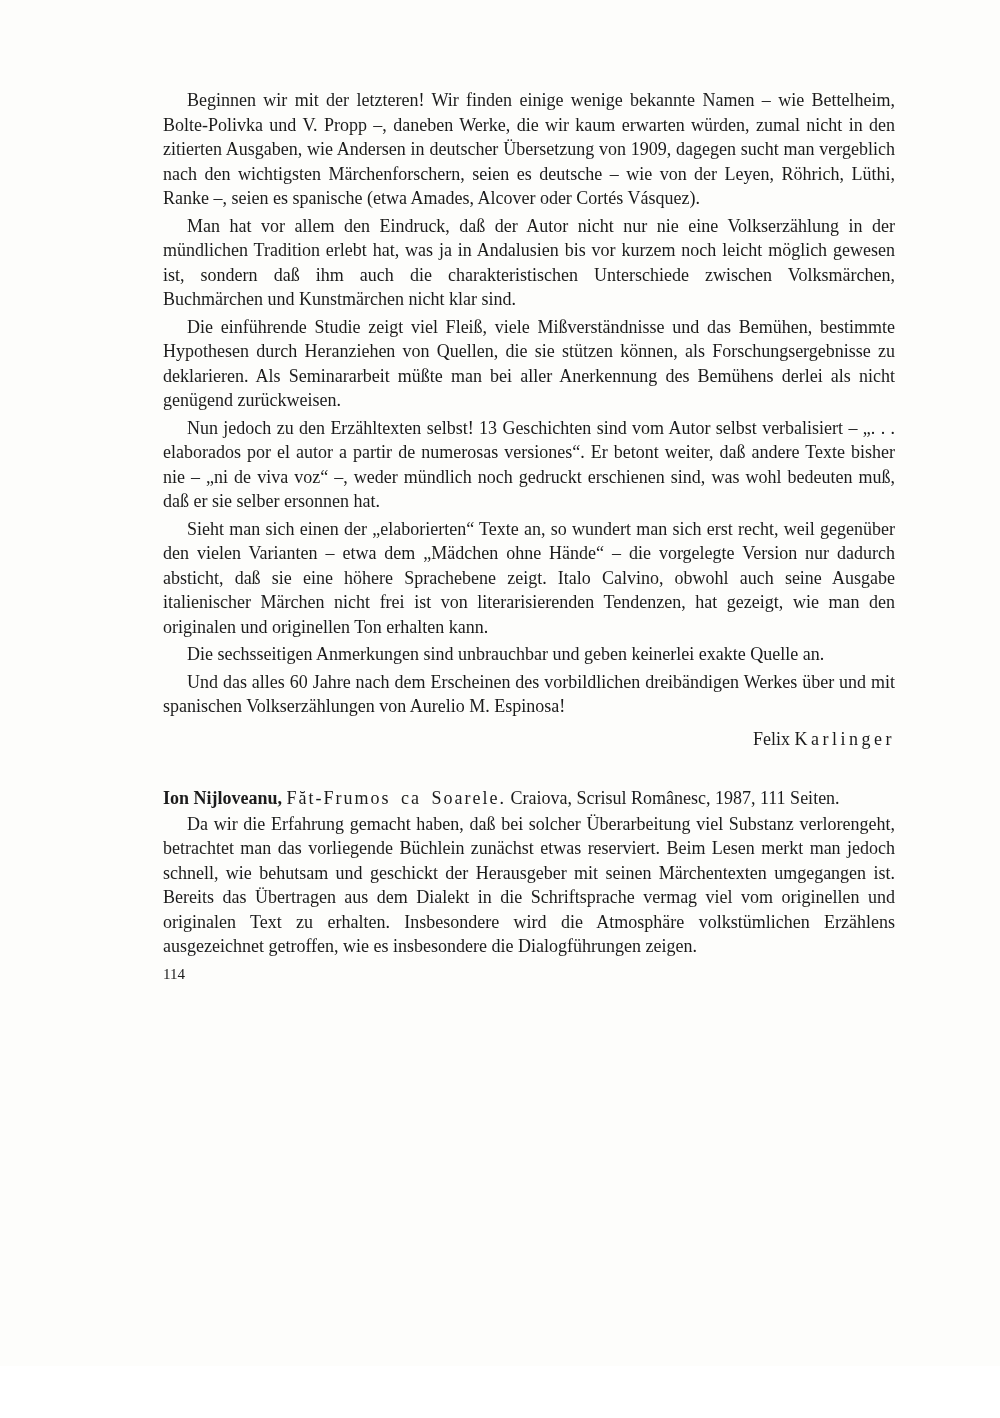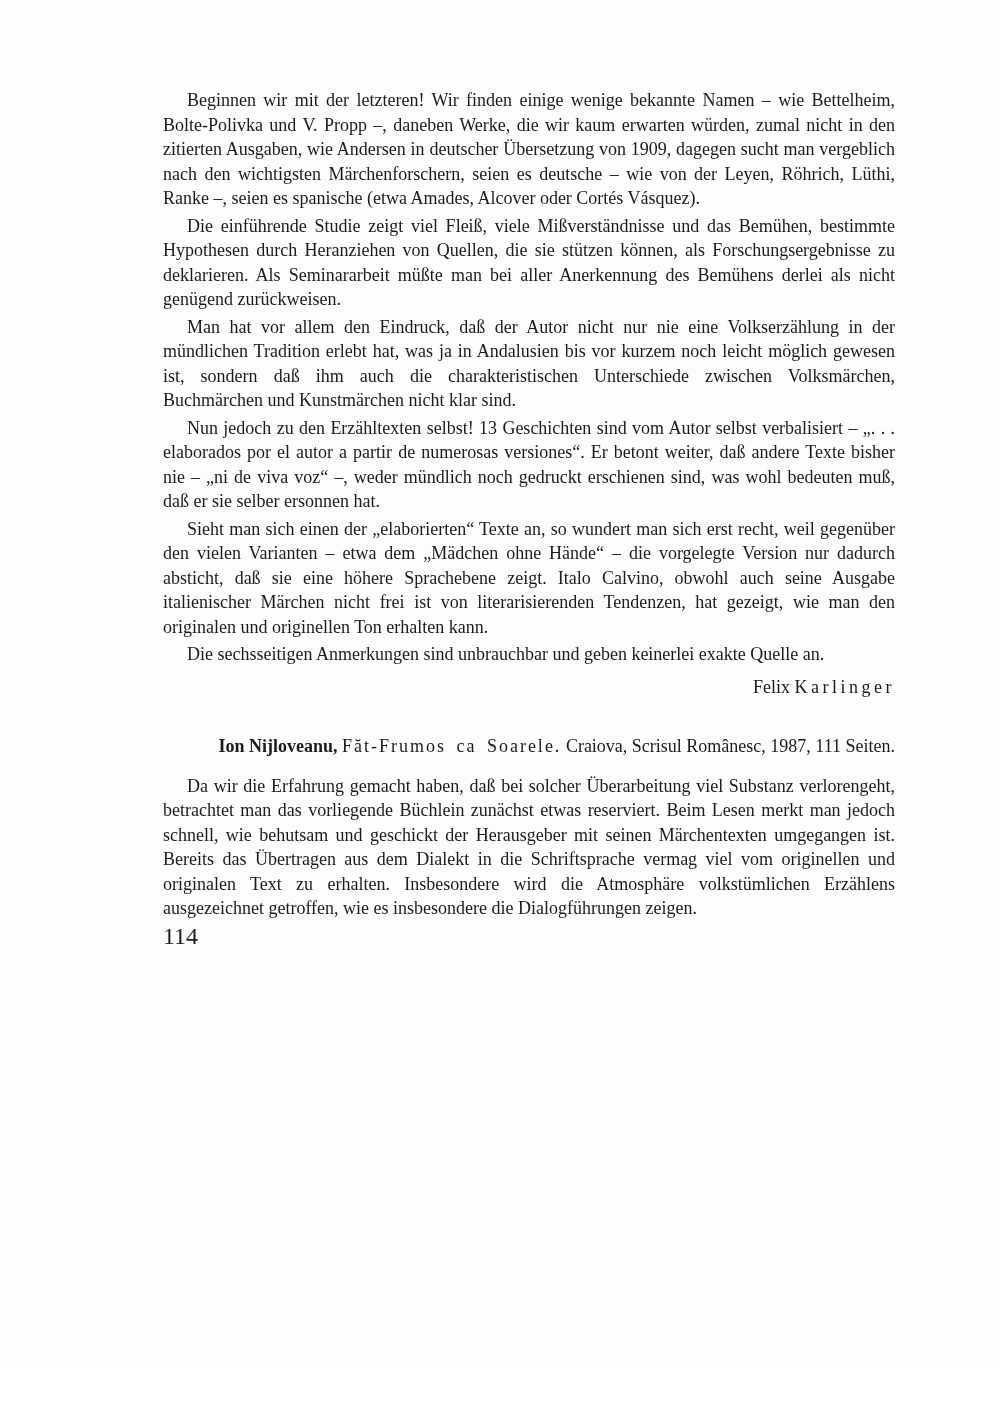--- a/index.html
+++ b/index.html
@@ -31,52 +31,53 @@
   .signature {
     text-align: right;
     margin-top: 8px;
   }
 
   .spaced-wide {
     letter-spacing: 3.5px;
   }
 
   .review-heading {
-    margin: 35px 0 15px 0;
+    margin: 35px 0 1px 0;
     padding-left: 30px;
     text-indent: -30px;
-    text-align: right;
+    text-align: left;
   }
 
   .bold {
     font-weight: bold;
   }
 
   .spaced {
     letter-spacing: 2px;
     word-spacing: 4px;
   }
 
   .page-number {
-    font-size: 24px;
+    font-size: 15px;
     text-align: left;
   }
 </style>
 </head>
 <body>
 
 <div class="page">
 
   <section>
     <p class="para">Beginnen wir mit der letzteren! Wir finden einige wenige bekannte Namen – wie Bettelheim, Bolte-Polivka und V. Propp –, daneben Werke, die wir kaum erwarten würden, zumal nicht in den zitierten Ausgaben, wie Andersen in deutscher Übersetzung von 1909, dagegen sucht man vergeblich nach den wichtigsten Märchenforschern, seien es deutsche – wie von der Leyen, Röhrich, Lüthi, Ranke –, seien es spanische (etwa Amades, Alcover oder Cortés Vásquez).</p>
+    <p class="para">Man hat vor allem den Eindruck, daß der Autor nicht nur nie eine Volkserzählung in der mündlichen Tradition erlebt hat, was ja in Andalusien bis vor kurzem noch leicht möglich gewesen ist, sondern daß ihm auch die charakteristischen Unterschiede zwischen Volksmärchen, Buchmärchen und Kunstmärchen nicht klar sind.</p>
     <p class="para">Die einführende Studie zeigt viel Fleiß, viele Mißverständnisse und das Bemühen, bestimmte Hypothesen durch Heranziehen von Quellen, die sie stützen können, als Forschungsergebnisse zu deklarieren. Als Seminararbeit müßte man bei aller Anerkennung des Bemühens derlei als nicht genügend zurückweisen.</p>
-    <p class="para">Man hat vor allem den Eindruck, daß der Autor nicht nur nie eine Volkserzählung in der mündlichen Tradition erlebt hat, was ja in Andalusien bis vor kurzem noch leicht möglich gewesen ist, sondern daß ihm auch die charakteristischen Unterschiede zwischen Volksmärchen, Buchmärchen und Kunstmärchen nicht klar sind.</p>
     <p class="para">Nun jedoch zu den Erzähltexten selbst! 13 Geschichten sind vom Autor selbst verbalisiert – „. . . elaborados por el autor a partir de numerosas versiones“. Er betont weiter, daß andere Texte bisher nie – „ni de viva voz“ –, weder mündlich noch gedruckt erschienen sind, was wohl bedeuten muß, daß er sie selber ersonnen hat.</p>
     <p class="para">Sieht man sich einen der „elaborierten“ Texte an, so wundert man sich erst recht, weil gegenüber den vielen Varianten – etwa dem „Mädchen ohne Hände“ – die vorgelegte Version nur dadurch absticht, daß sie eine höhere Sprachebene zeigt. Italo Calvino, obwohl auch seine Ausgabe italienischer Märchen nicht frei ist von literarisierenden Tendenzen, hat gezeigt, wie man den originalen und originellen Ton erhalten kann.</p>
     <p class="para">Die sechsseitigen Anmerkungen sind unbrauchbar und geben keinerlei exakte Quelle an.</p>
+    <p class="para">Und das alles 60 Jahre nach dem Erscheinen des vorbildlichen dreibändigen Werkes über und mit spanischen Volkserzählungen von Aurelio M. Espinosa!</p>
     <p class="signature"><span>Felix</span> <span class="spaced-wide">Karlinger</span></p>
   </section>
 
   <section>
     <p class="review-heading"><span class="bold">Ion Nijloveanu,</span> <span class="spaced">Făt-Frumos ca Soarele.</span> <span>Craiova, Scrisul Românesc, 1987, 111 Seiten.</span></p>
     <p class="para">Da wir die Erfahrung gemacht haben, daß bei solcher Überarbeitung viel Substanz verlorengeht, betrachtet man das vorliegende Büchlein zunächst etwas reserviert. Beim Lesen merkt man jedoch schnell, wie behutsam und geschickt der Herausgeber mit seinen Märchentexten umgegangen ist. Bereits das Übertragen aus dem Dialekt in die Schriftsprache vermag viel vom originellen und originalen Text zu erhalten. Insbesondere wird die Atmosphäre volkstümlichen Erzählens ausgezeichnet getroffen, wie es insbesondere die Dialogführungen zeigen.</p>
   </section>
 
   <div class="page-number">114</div>
 

